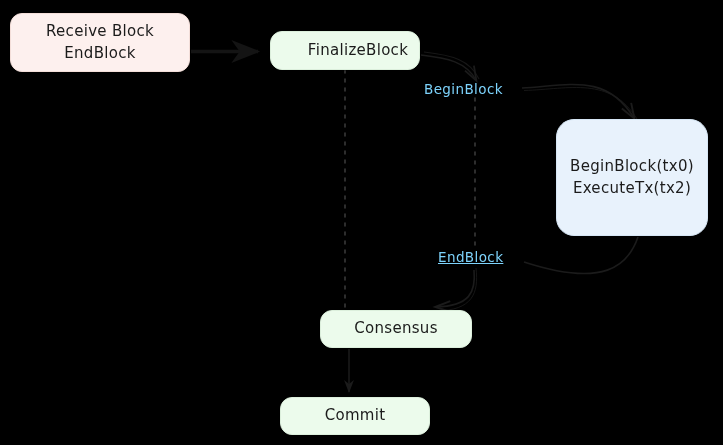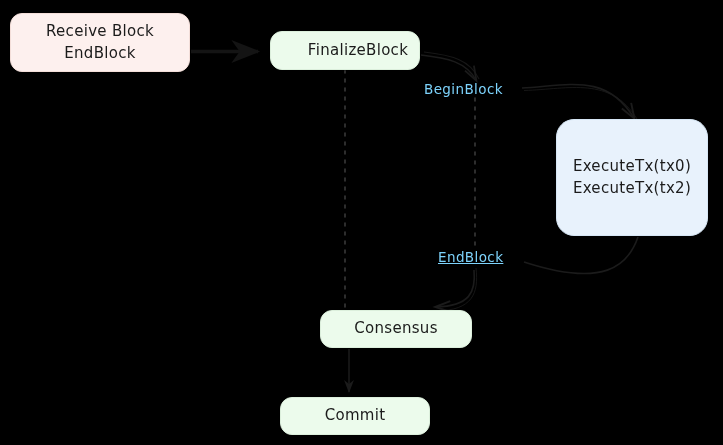--- a/index.html
+++ b/index.html
@@ -123,21 +123,21 @@
   <div class="node node-pink" style="left:10px; top:13px; width:180px; height:59px; font-size:15px;">
     <span class="line">Receive Block</span>
     <span class="line">EndBlock</span>
   </div>
 
   <div class="node node-green" style="left:270px; top:31px; width:150px; height:39px; font-size:15px;padding-left:26px;">
     <span class="line">FinalizeBlock</span>
   </div>
 
   <div class="node node-blue" style="left:556px; top:119px; width:152px; height:117px; font-size:15px;">
-    <span class="line">ExecuteTx(tx0)</span>
+    <span class="line">BeginBlock(tx0)</span>
     <span class="line">ExecuteTx(tx2)</span>
   </div>
 
   <div class="node node-green" style="left:280px; top:310px; width:152px; height:38px; font-size:15px;margin-left:40px;">
     <span class="line">Consensus</span>
   </div>
 
   <div class="node node-green" style="left:280px; top:397px; width:150px; height:38px; font-size:15px;">
     <span class="line">Commit</span>
   </div>

